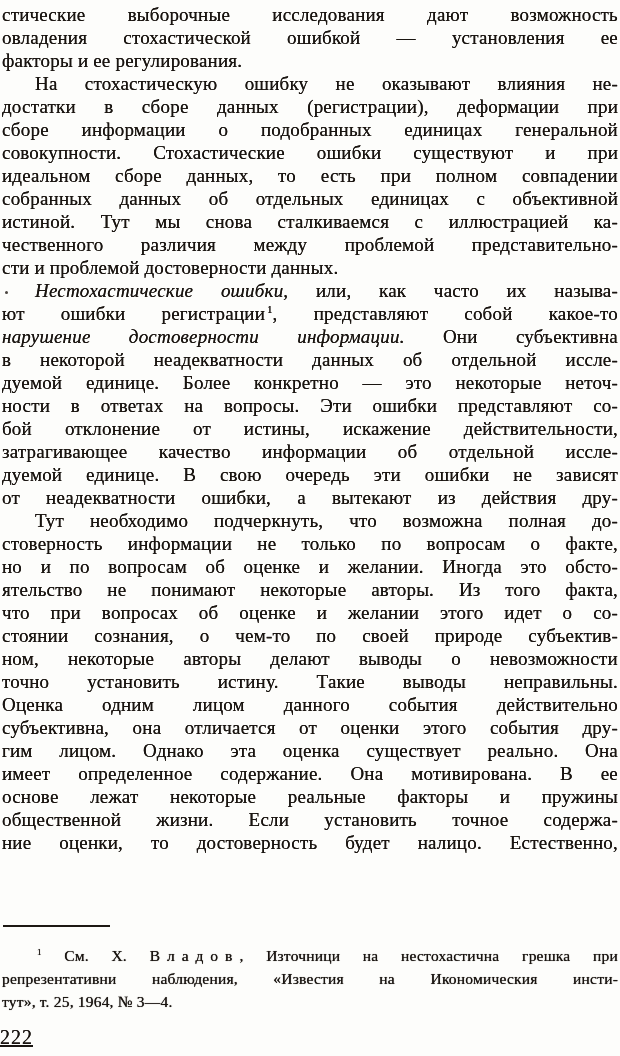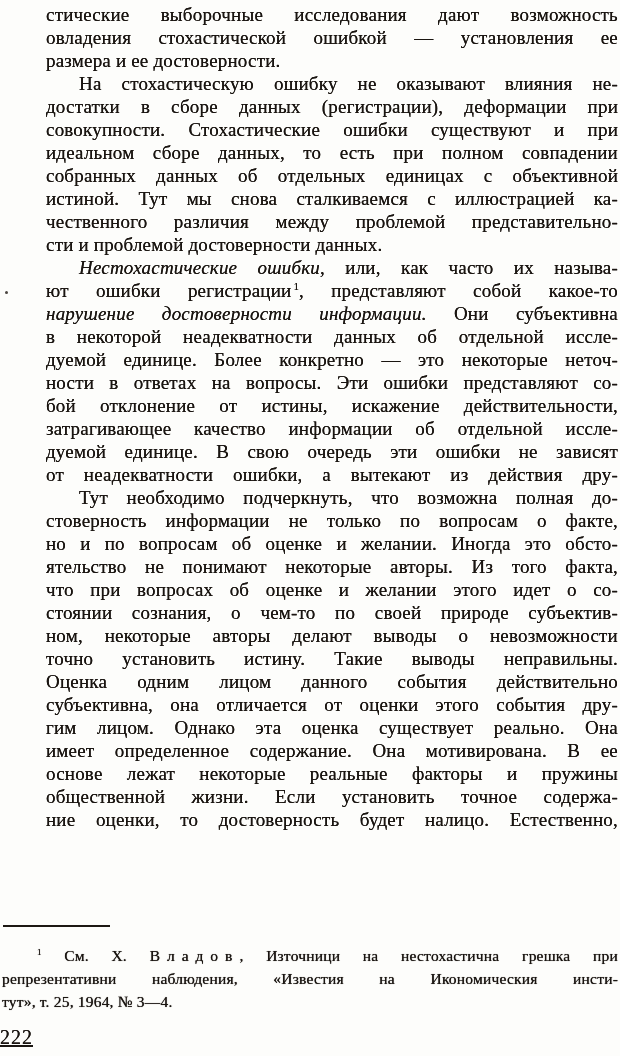--- a/index.html
+++ b/index.html
@@ -16,21 +16,20 @@
     color: #1a1511;
     font-family: "Liberation Serif", "DejaVu Serif", serif;
     overflow: hidden;
     text-shadow: 0 0 0.45px currentColor;
   }
   .body-text {
     position: absolute;
     top: 3px;
     left: 2px;
     right: 2px;
-    margin-left: 44px;
   }
   .line {
     font-size: 19px;
     line-height: 23px;
     letter-spacing: 0.2px;
     text-align: justify;
     text-align-last: justify;
     white-space: normal;
   }
   .line.last { text-align-last: left; }
@@ -86,23 +85,24 @@
   }
 </style>
 </head>
 <body>
 
 <div class="page" style="background: rgb(253, 253, 251); color: rgb(26, 21, 17);">
   <div class="speckle"></div>
   <main class="body-text">
       <div class="line"><span class="r">стические выборочные исследования дают возможность</span></div>
       <div class="line"><span class="r">овладения стохастической ошибкой — установления ее</span></div>
-      <div class="line last"><span class="r">размера и ее достоверности.</span></div>
+      <div class="line last"><span class="r">факторы и ее регулирования.</span></div>
       <div class="line indent"><span class="r">На стохастическую ошибку не оказывают влияния не-</span></div>
       <div class="line"><span class="r">достатки в сборе данных (регистрации), деформации при</span></div>
+      <div class="line"><span class="r">сборе информации о подобранных единицах генеральной</span></div>
       <div class="line"><span class="r">совокупности. Стохастические ошибки существуют и при</span></div>
       <div class="line"><span class="r">идеальном сборе данных, то есть при полном совпадении</span></div>
       <div class="line"><span class="r">собранных данных об отдельных единицах с объективной</span></div>
       <div class="line"><span class="r">истиной. Тут мы снова сталкиваемся с иллюстрацией ка-</span></div>
       <div class="line"><span class="r">чественного различия между проблемой представительно-</span></div>
       <div class="line last"><span class="r">сти и проблемой достоверности данных.</span></div>
       <div class="line indent"><span class="i">Нестохастические ошибки,</span><span class="r"> или, как часто их называ-</span></div>
       <div class="line"><span class="r">ют ошибки регистрации</span><sup class="sup">1</sup><span class="r">, представляют собой какое-то</span></div>
       <div class="line"><span class="i">нарушение достоверности информации.</span><span class="r"> Они субъективна</span></div>
       <div class="line"><span class="r">в некоторой неадекватности данных об отдельной иссле-</span></div>

